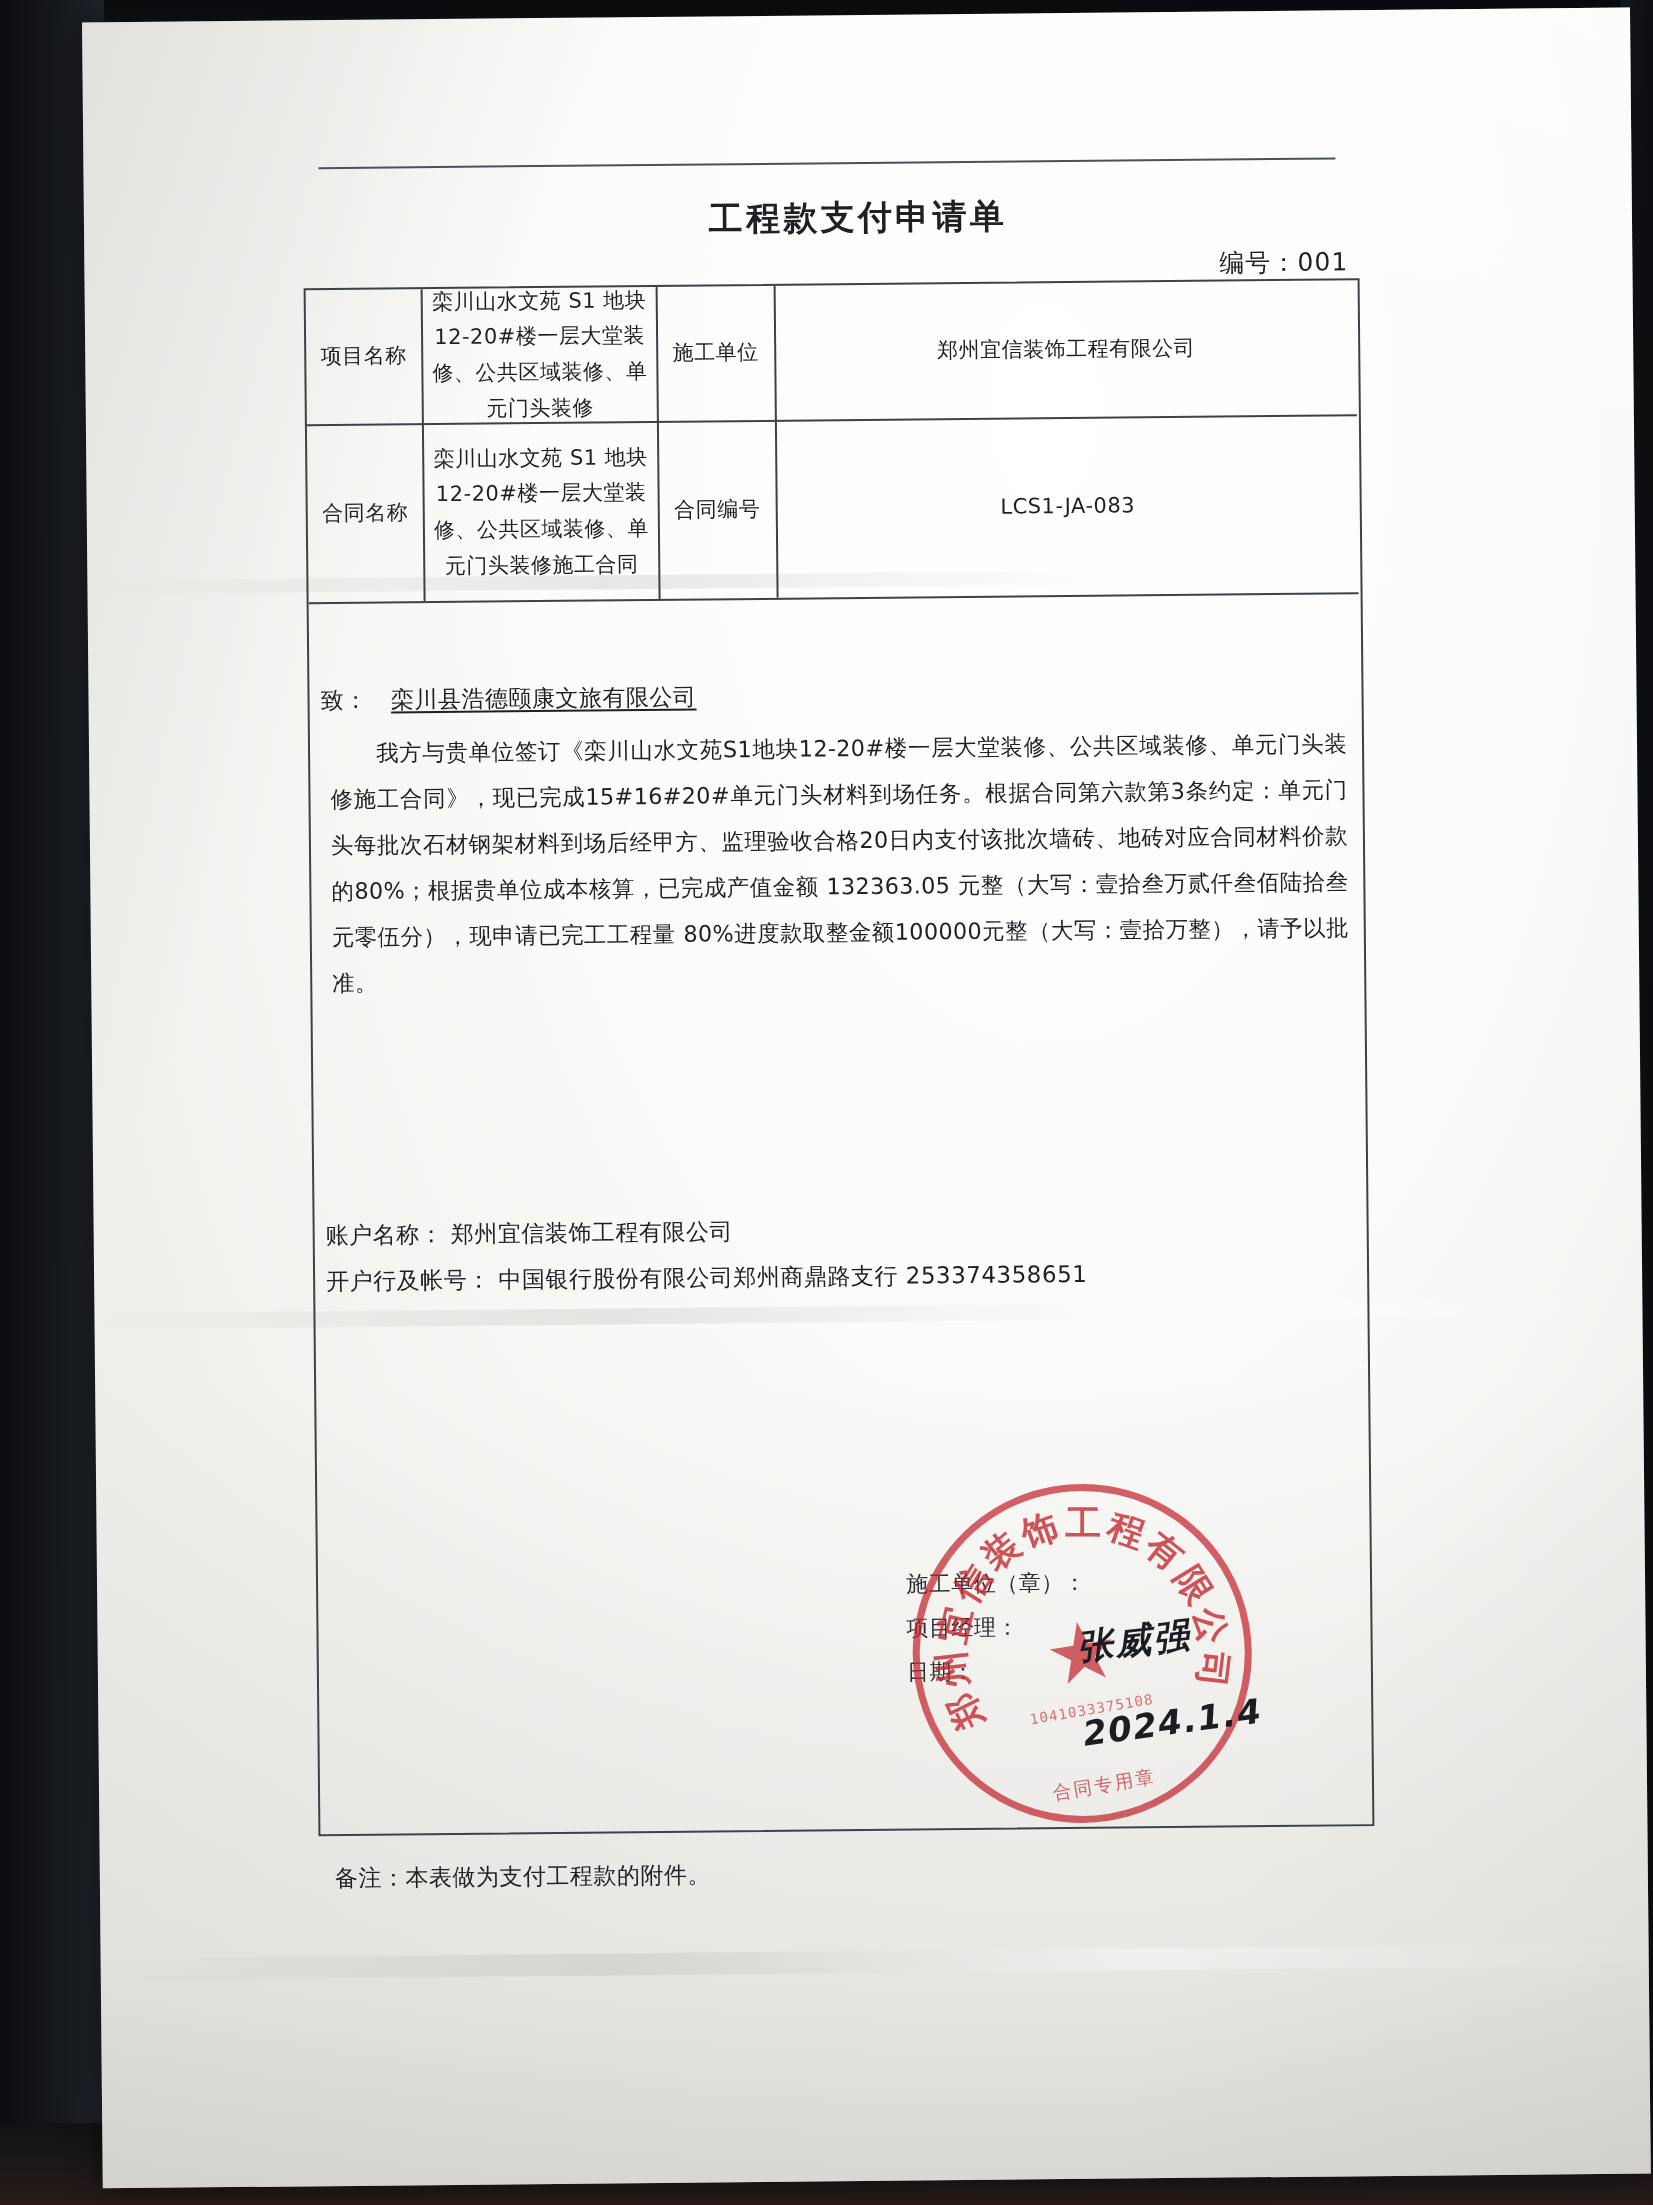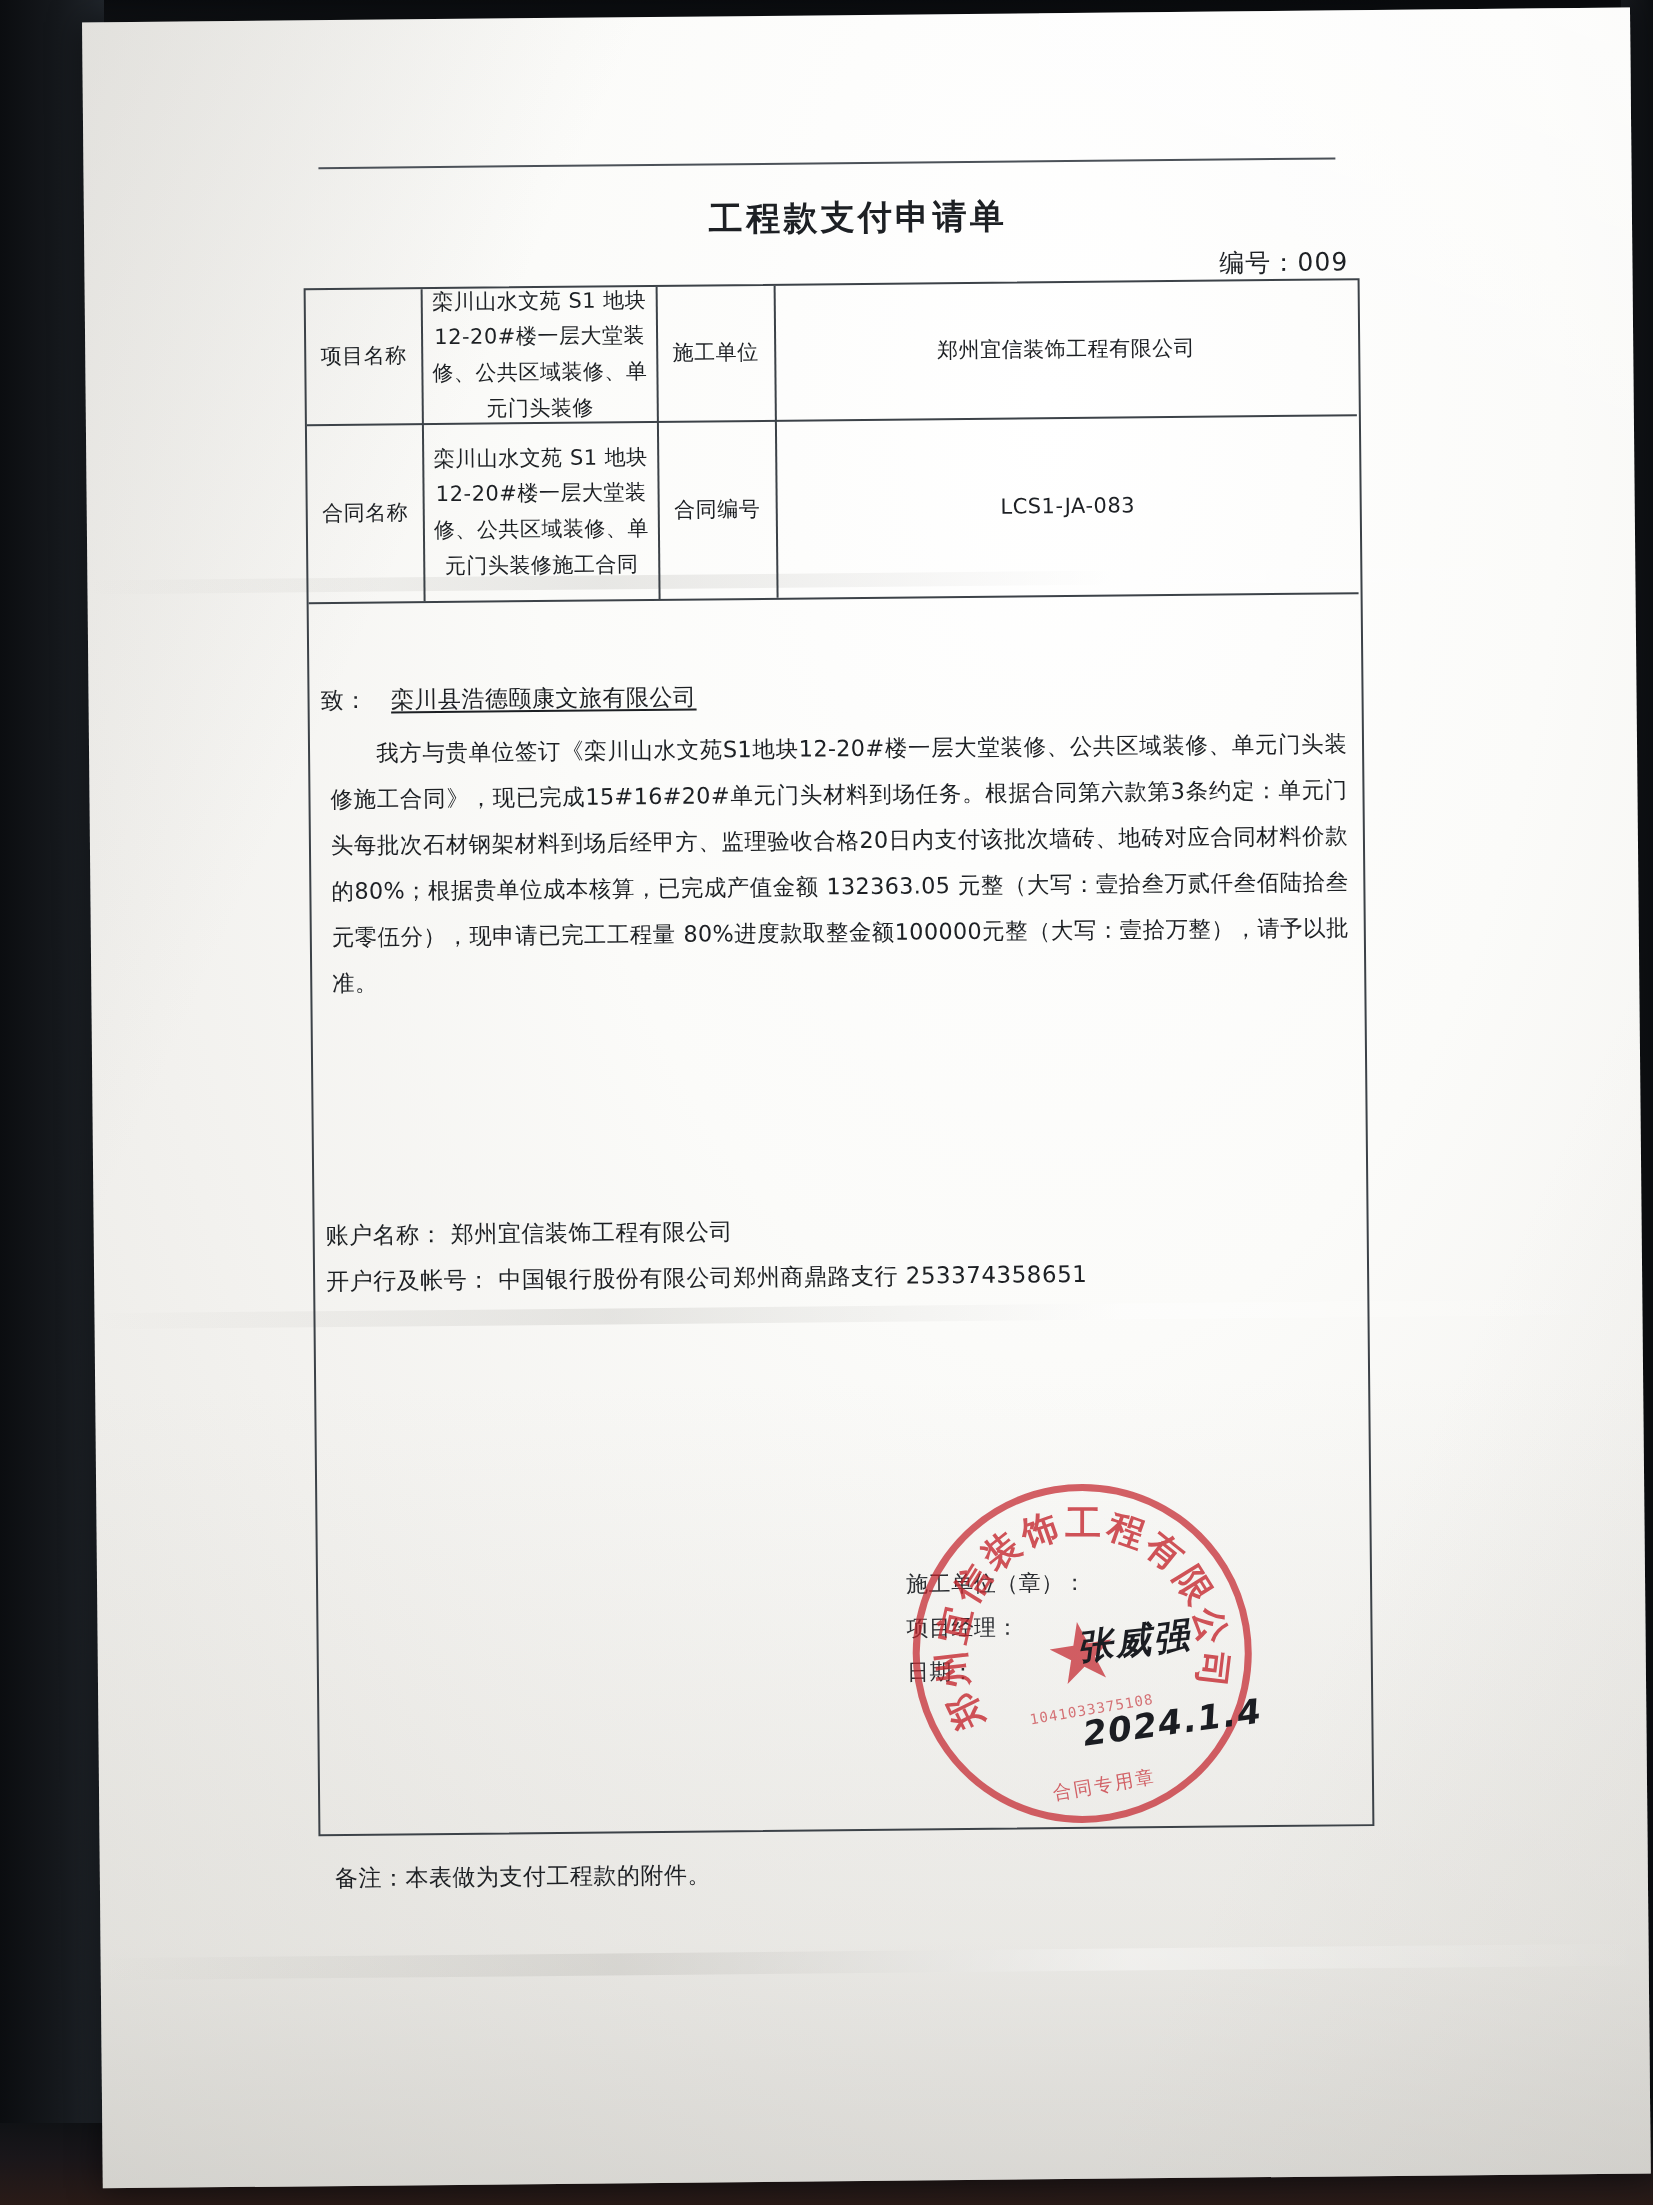--- a/index.html
+++ b/index.html
@@ -309,21 +309,21 @@
     <div class="crease" style="left:0;top:1291px;width:1548px;height:16.4px;"></div>
     <div class="crease" style="left:0;top:1936px;width:1548px;height:22px;"></div>
 
     <div id="doc">
 
       <div class="top-rule"></div>
 
       <div class="doc-title">工程款支付申请单</div>
 
       <div class="doc-number">
-        <span>编号：</span><span>009</span>
+        <span>编号：</span><span>001</span>
       </div>
 
       <div class="main-box">
 
         <div class="inner-line" style="left:0;top:134px;width:1050px;height:2.2px;"></div>
         <div class="inner-line" style="left:0;top:312px;width:1050px;height:2.2px;"></div>
 
         <div class="inner-line" style="left:115px;top:0;width:2.2px;height:312px;"></div>
         <div class="inner-line" style="left:350px;top:0;width:2.2px;height:312px;"></div>
         <div class="inner-line" style="left:468px;top:0;width:2.2px;height:312px;"></div>

